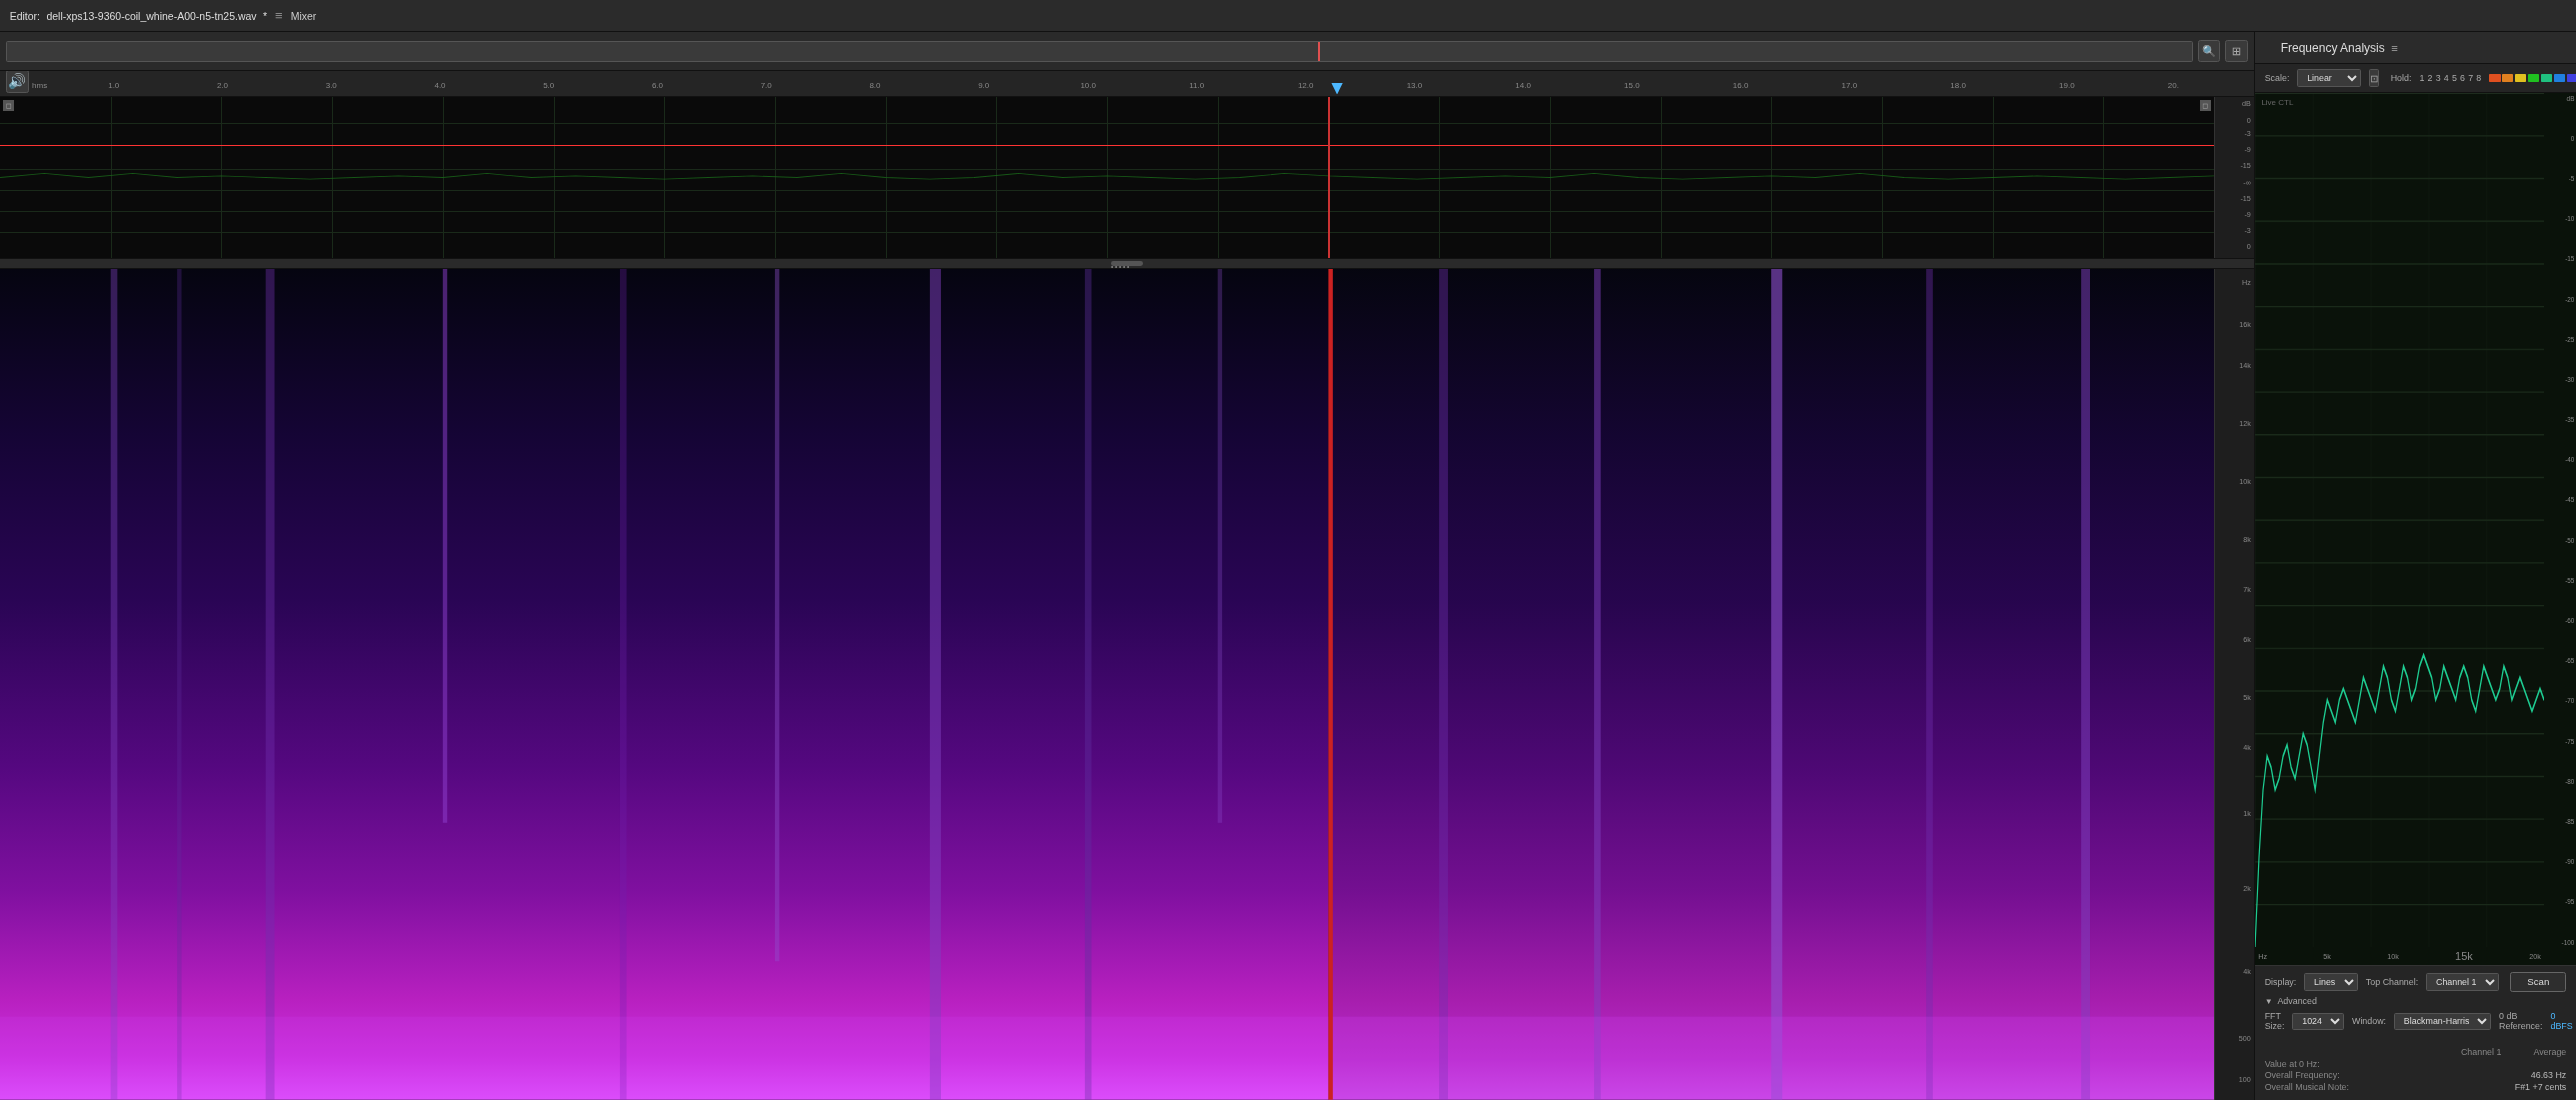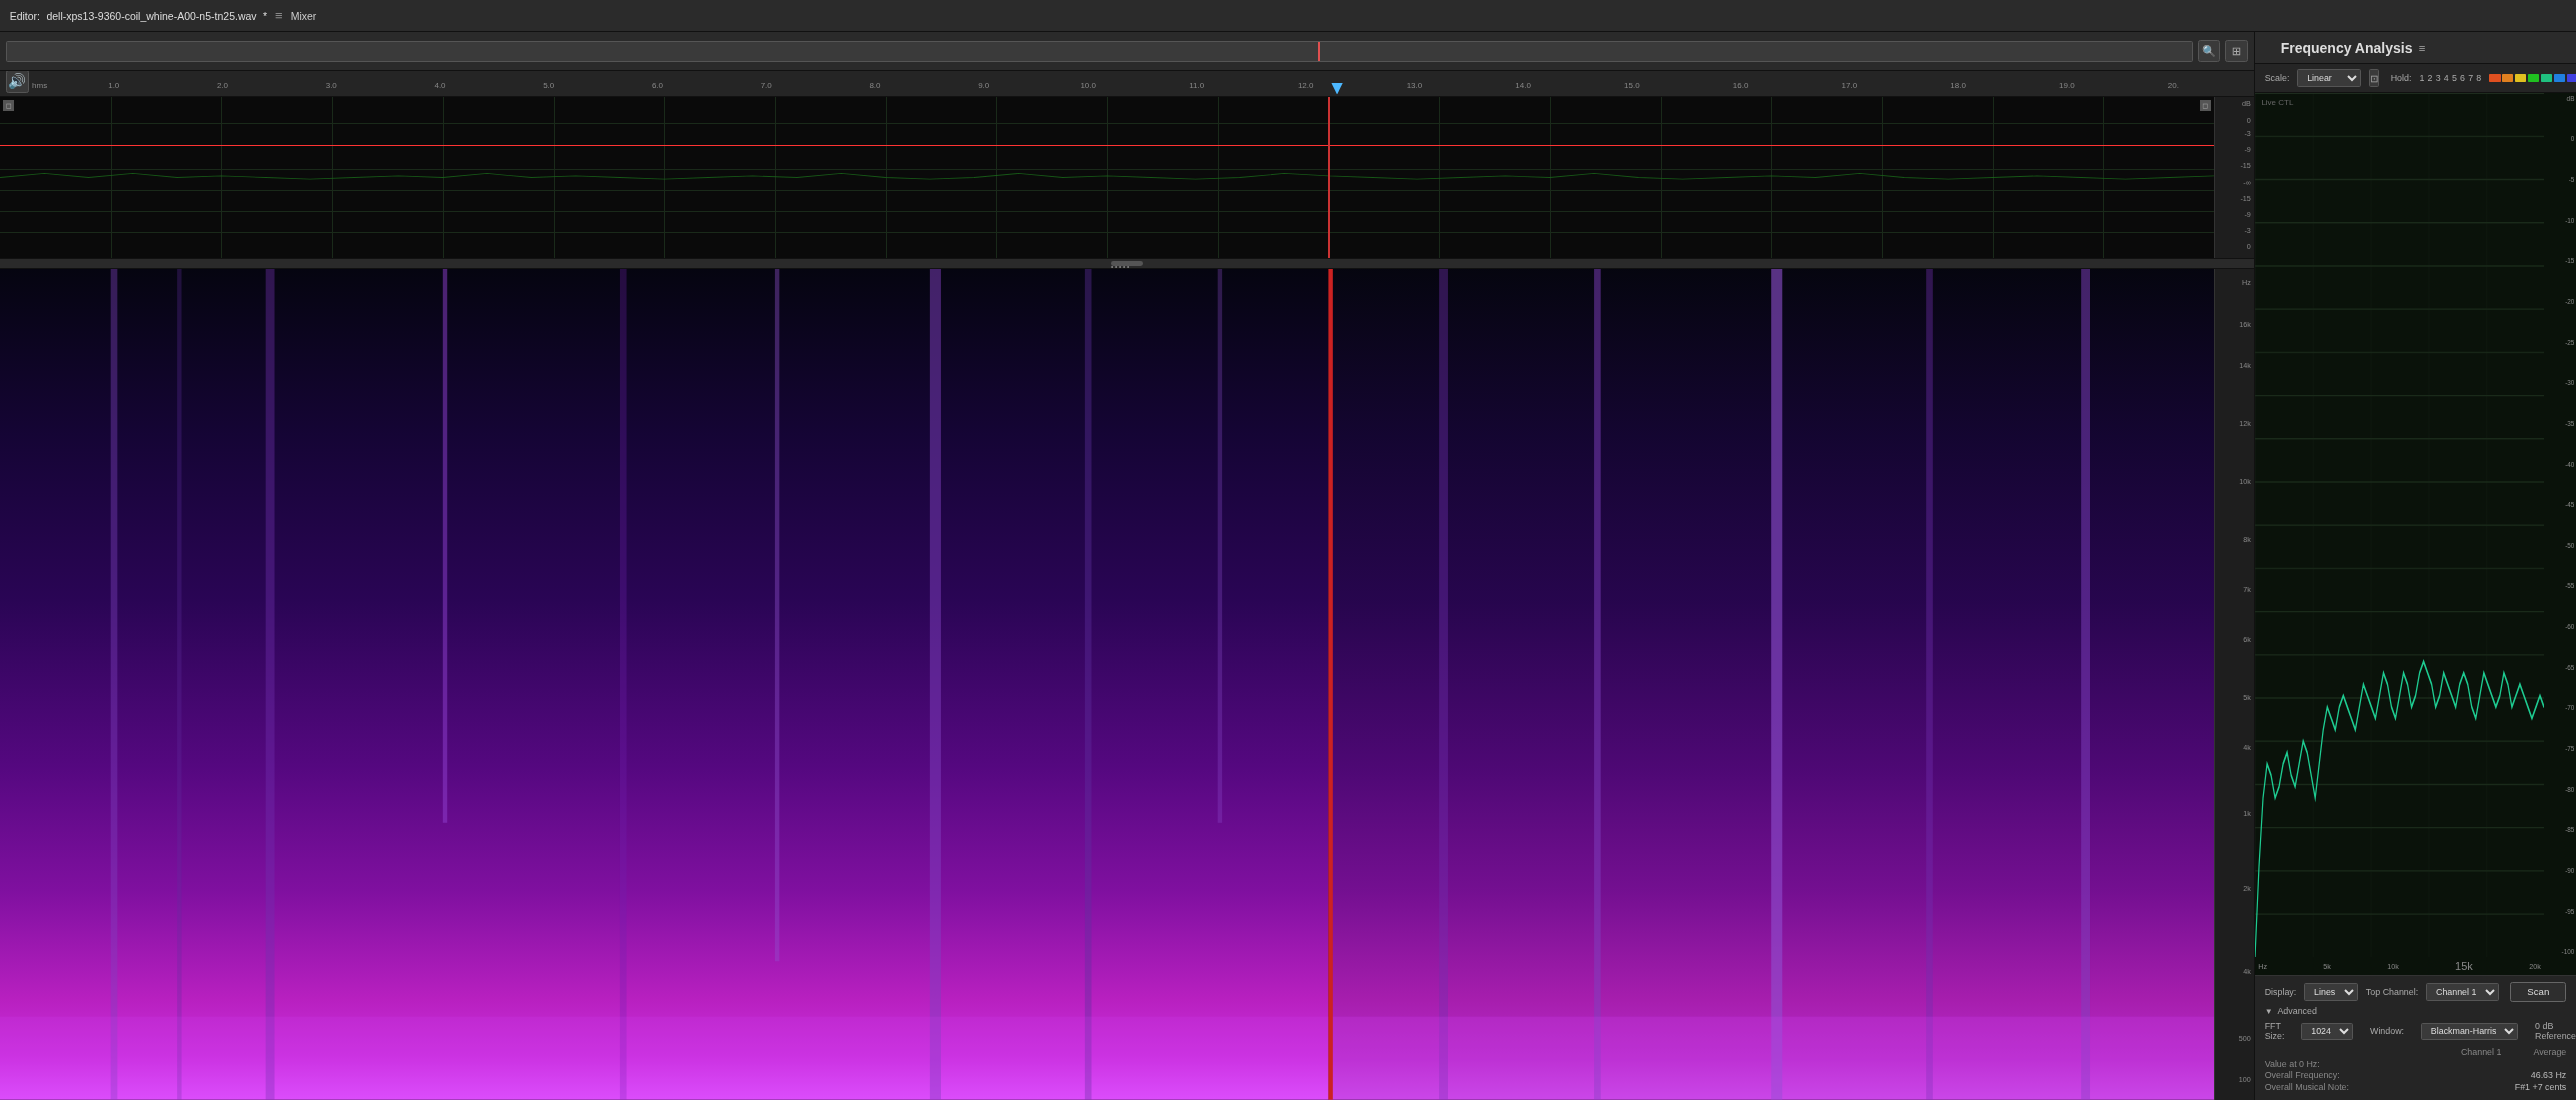--- a/index.html
+++ b/index.html
@@ -238,23 +238,23 @@
     .freq-header {
       background: #2b2b2b;
       padding: 6.4px 9.7px;
       display: flex;
       align-items: center;
       gap: 6.4px;
       border-bottom: 0.8px solid #111;
       height: 32px;
     }
     .freq-title {
-      font-size: 14px;
+      font-size: 12px;
       color: #ddd;
-      font-weight: 700;
+      font-weight: 400;
       padding-left: 16px;
     }
     .freq-menu-icon {
       color: #aaa;
       font-size: 11.3px;
       cursor: pointer;
     }
 
     
     .scale-row {
@@ -378,22 +378,22 @@
       color: #aaa;
       font-size: 8px;
     }
     .advanced-label {
       color: #aaa;
       font-size: 8.9px;
     }
     .fft-row {
       display: flex;
       align-items: center;
-      gap: 17px;
-      margin-bottom: 6px;
+      gap: 8px;
+      margin-bottom: 16px;
     }
     .dbref-value {
       color: #4db8ff;
       font-size: 8.9px;
     }
     .channel-table-header {
       display: flex;
       justify-content: flex-end;
       gap: 32px;
       color: #888;

